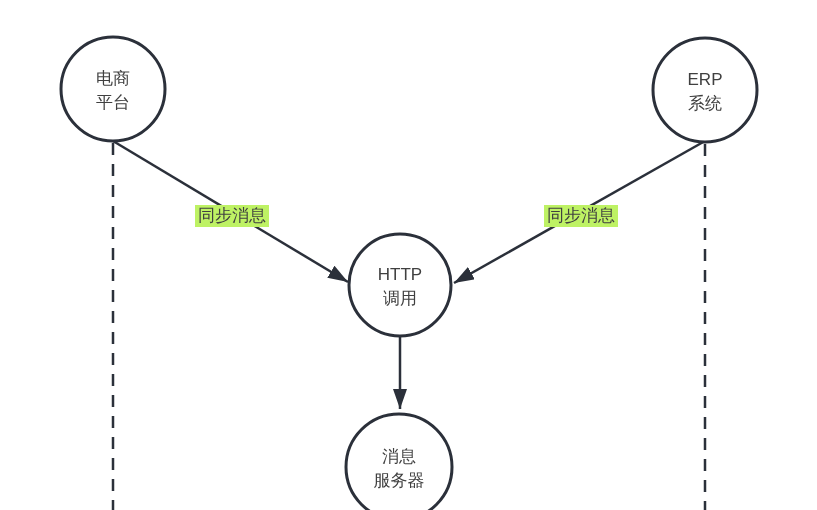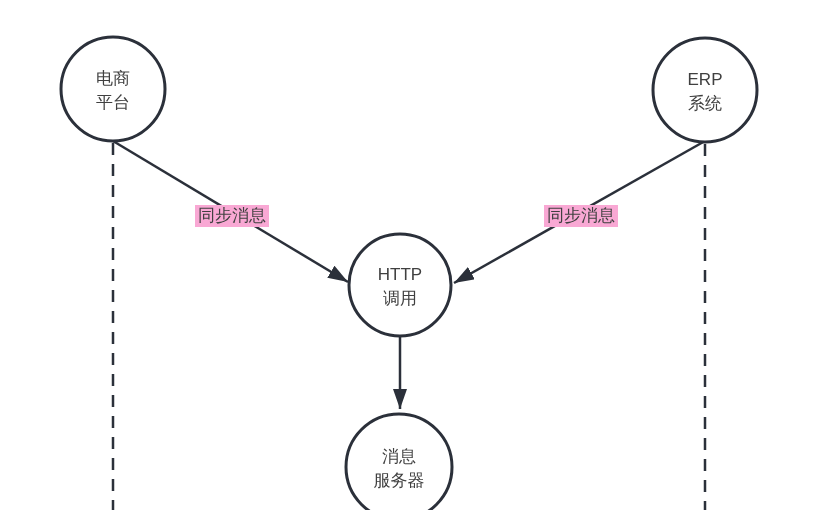--- a/index.html
+++ b/index.html
@@ -25,21 +25,21 @@
   }
   svg text.node-label {
     font-family: "Liberation Sans", "DejaVu Sans", sans-serif;
     font-size: 17px;
     fill: #404040;
     text-anchor: middle;
   }
   .edge-label {
     position: absolute;
     transform: translate(-50%, -50%);
-    background: #f9a8d4;
+    background: #bef264;
     color: #404040;
     font-size: 17px;
     line-height: 22px;
     padding: 0 3px;
     white-space: nowrap;
   }
 </style>
 </head>
 <body>
 

